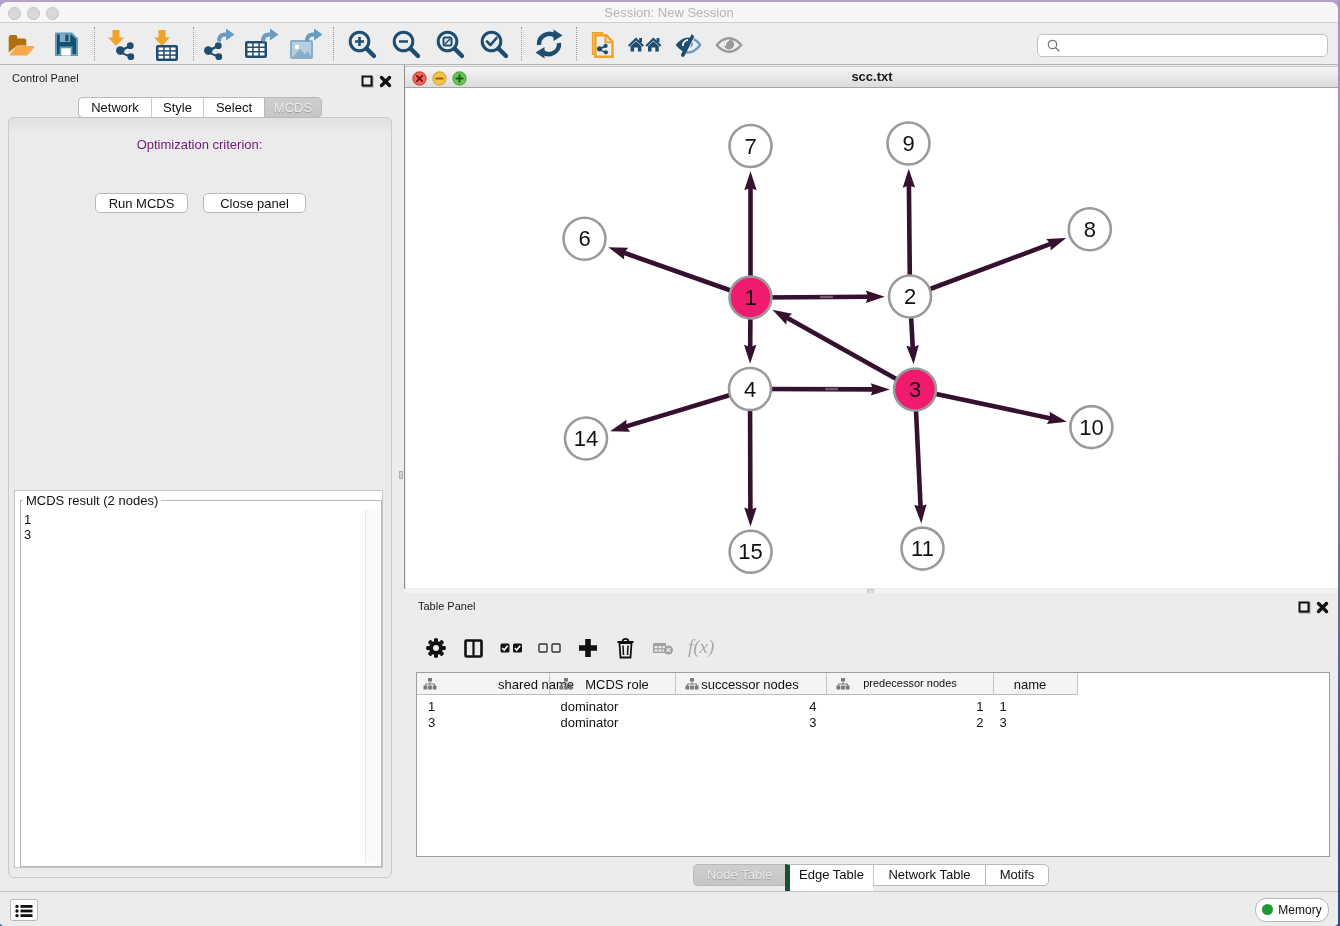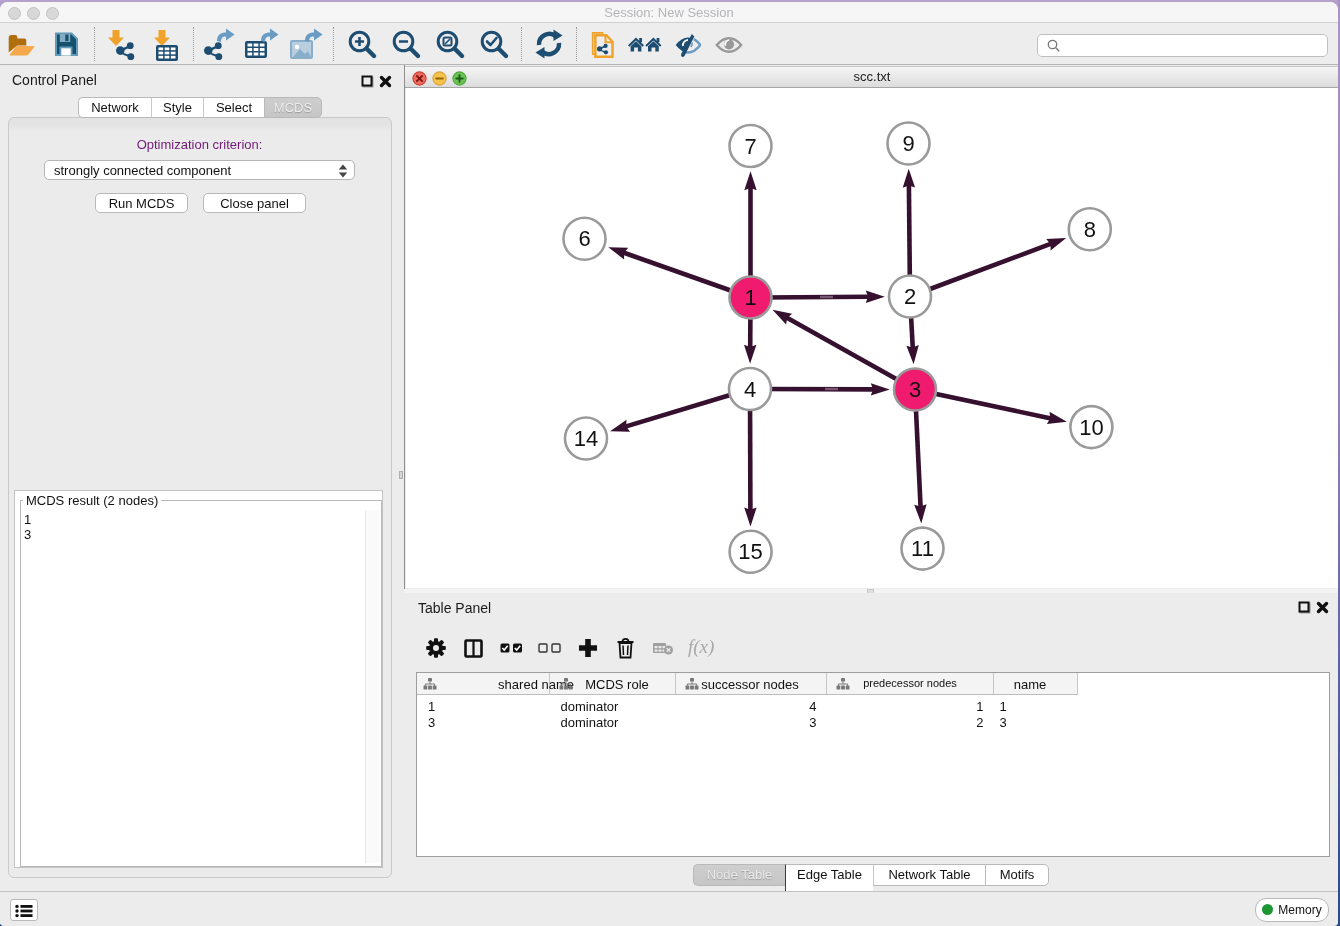--- a/index.html
+++ b/index.html
@@ -6,27 +6,27 @@
 .abs { position:absolute; }
 .win { position:absolute; left:0; top:2px; width:1338px; height:924px; background:#ececec; border-radius:8px 8px 4px 4px; overflow:hidden; }
 .titlebar { position:absolute; left:0; top:0; width:1338px; height:21px; background:#f6f6f6; border-bottom:1px solid #d0d0d0;padding-left:27px; }
 .tl { position:absolute; top:4.5px; width:13px; height:13px; border-radius:50%; background:#d8d8d8; border:1px solid #c2c2c2; }
 .wtitle { position:absolute; top:3px; left:0; width:1338px; text-align:center; font-size:13px; color:#b5b5b9; }
 .toolbar { position:absolute; left:0; top:21px; width:1338px; height:42px; background:#ededed; border-bottom:1px solid #b5b5b5; }
 .sep { position:absolute; top:4px; height:34px; width:0; border-left:1px dotted #999; }
 .ticon { position:absolute; top:5px; }
 .searchbox { position:absolute; left:1037px; top:11px; width:291px; height:23px; background:#fff; border:1px solid #c0c0c0; border-radius:5px; }
 .cpanel { position:absolute; left:0; top:63px; width:399px; height:826px; background:#ececec; }
-.paneltitle { position:absolute; font-size:14px; color:#1a1a1a; }
+.paneltitle { position:absolute; font-size:11px; color:#1a1a1a; }
 .tabstrip { position:absolute; font-size:13px; }
 .tab { position:absolute; top:0; height:21px; background:#fff; border-top:1px solid #b9b9b9; border-bottom:1px solid #b9b9b9; text-align:center; line-height:20px; color:#111; }
 .body-cp { position:absolute; left:8px; top:52px; width:384px; height:761px; background:linear-gradient(#e3e3e3 0 6px,#ebebeb 14px); border:1px solid #c9c9c9; border-radius:6px; }
 .btn { position:absolute; background:#fff; border:1px solid #b9b9b9; border-radius:5px; font-size:13px; text-align:center; color:#111; }
 .netwin { position:absolute; left:404px; top:63px; width:934px; height:524px; border-left:1px solid #8e8e8e; }
-.nettitle { position:absolute; left:0; top:1px; width:934px; height:22px; background:linear-gradient(#f5f5f5,#dcdcdc); border-bottom:1px solid #a5a5a5; border-top:1px solid #c8c8c8; }
+.nettitle { position:absolute; left:0; top:1px; width:934px; height:22px; background:linear-gradient(#f5f5f5,#dcdcdc); border-bottom:1px solid #a5a5a5; border-top:1px solid #c8c8c8;font-weight:bold; }
 .canvas { position:absolute; left:1px; top:23px; width:933px; height:500px; background:#fff; }
 .tpanel { position:absolute; left:404px; top:591px; width:934px; height:298px; background:#ececec; }
 .statusbar { position:absolute; left:0; top:889px; width:1338px; height:33px; background:#ececec; border-top:1px solid #c3c3c3; }
 </style></head>
 <body>
 <div class="win">
  <div class="titlebar">
   <div class="tl" style="left:8px"></div>
       <div class="tl" style="left:27px"></div>
       <div class="tl" style="left:46px"></div>
@@ -220,27 +220,20 @@
         <line x1="10.5" y1="2.5" x2="2.5" y2="10.5" stroke="#111" stroke-width="3.4" stroke-linecap="round"></line>
       </svg>
   <div class="body-cp"></div>
   <div class="tabstrip" style="left:78px;top:32px">
     <div class="tab" style="left:0;width:73px;border-left:1px solid #b9b9b9;border-radius:5px 0 0 5px;">Network</div>
     <div class="tab" style="left:73px;width:52px;border-left:1px solid #c9c9c9;">Style</div>
     <div class="tab" style="left:125px;width:61px;border-left:1px solid #c9c9c9;">Select</div>
     <div class="tab" style="left:186px;width:58px;border-left:1px solid #b9b9b9;border-right:1px solid #b9b9b9;border-radius:0 5px 5px 0;background:linear-gradient(#cecece,#c6c6c6);color:#ededed;text-shadow:0 1px 1px #9a9a9a;">MCDS</div>
   </div>
   <div class="abs" style="left:0;top:72px;width:399px;text-align:center;font-size:13px;color:#701a75;">Optimization criterion:</div>
-  <div class="abs" style="left:44px;top:95px;width:311px;height:20px;background:#fff;border:1px solid #b5b5b5;border-radius:5px;">
-    <span style="position:absolute;left:9px;top:2px;font-size:13px;color:#111;">strongly connected component</span>
-    <svg width="12" height="16" style="position:absolute;right:5px;top:2px" viewBox="0 0 12 16">
-          <path d="M1.8 6.4 L10.2 6.4 L6 1.6 Z" fill="#444"></path>
-          <path d="M1.8 9.6 L10.2 9.6 L6 14.4 Z" fill="#444"></path>
-        </svg>
-  </div>
   <div class="btn" style="left:95px;top:128px;width:93px;height:20px;line-height:19px;">Run MCDS</div>
   <div class="btn" style="left:203px;top:128px;width:103px;height:20px;line-height:19px;">Close panel</div>
 
   <div class="abs" style="left:14px;top:425px;width:369px;height:378px;background:#fff;border:1px solid #c4c4c4;">
     <div class="abs" style="left:5px;top:9px;width:362px;height:367px;border:1px solid #b9b9b9;"></div>
     <div class="abs" style="left:8px;top:2px;background:#fff;padding:0 3px;font-size:13px;color:#111;">MCDS result (2 nodes)</div>
     <div class="abs" style="left:9px;top:21px;font-size:13px;color:#111;line-height:15.3px;">1<br>3</div>
     <div class="abs" style="left:350px;top:19px;width:15px;height:353px;background:#fafafa;border-left:1px solid #e8e8e8;"></div>
   </div>
   <div class="abs" style="left:399px;top:406px;width:4px;height:8px;background:#d5d5d5;border:1px solid #b0b0b0;"></div>
@@ -451,21 +444,21 @@
         <div class="abs" style="left:467px;top:26px;width:100px;text-align:right;font-size:13px;color:#111;">1</div>
         <div class="abs" style="left:583px;top:26px;font-size:13px;color:#111;">1</div>
         <div class="abs" style="left:11.5px;top:42px;font-size:13px;color:#111;">3</div>
         <div class="abs" style="left:144px;top:42px;font-size:13px;color:#111;">dominator</div>
         <div class="abs" style="left:300px;top:42px;width:100px;text-align:right;font-size:13px;color:#111;">3</div>
         <div class="abs" style="left:467px;top:42px;width:100px;text-align:right;font-size:13px;color:#111;">2</div>
         <div class="abs" style="left:583px;top:42px;font-size:13px;color:#111;">3</div>
   </div>
   <div class="tabstrip" style="left:289px;top:271px;">
     <div class="tab" style="height:22px;line-height:20px;left:0;width:92px;border-left:1px solid #b9b9b9;border-radius:5px 0 0 5px;background:linear-gradient(#cecece,#c6c6c6);color:#e9e9e9;text-shadow:0 1px 1px #9a9a9a;">Node Table</div>
-    <div class="tab" style="height:37px;line-height:20px;left:92px;width:88px;border-left:1px solid #14532d;">Edge Table</div>
+    <div class="tab" style="height:37px;line-height:20px;left:92px;width:88px;border-left:5px solid #14532d;">Edge Table</div>
     <div class="tab" style="height:22px;line-height:20px;left:180px;width:112px;border-left:1px solid #c9c9c9;">Network Table</div>
     <div class="tab" style="height:22px;line-height:20px;left:292px;width:64px;border-left:1px solid #b9b9b9;border-right:1px solid #b9b9b9;border-radius:0 5px 5px 0;">Motifs</div>
   </div>
  </div>
 
  <div class="statusbar">
   <div class="btn" style="left:10px;top:7px;width:28px;height:22px;border-radius:3px;"><svg width="18" height="14" viewBox="0 0 18 14" style="margin-top:4px">
           <g fill="#111">
             <circle cx="2" cy="2.4" r="1.7"></circle>
             <rect x="5.5" y="1" width="12" height="2.8"></rect>

